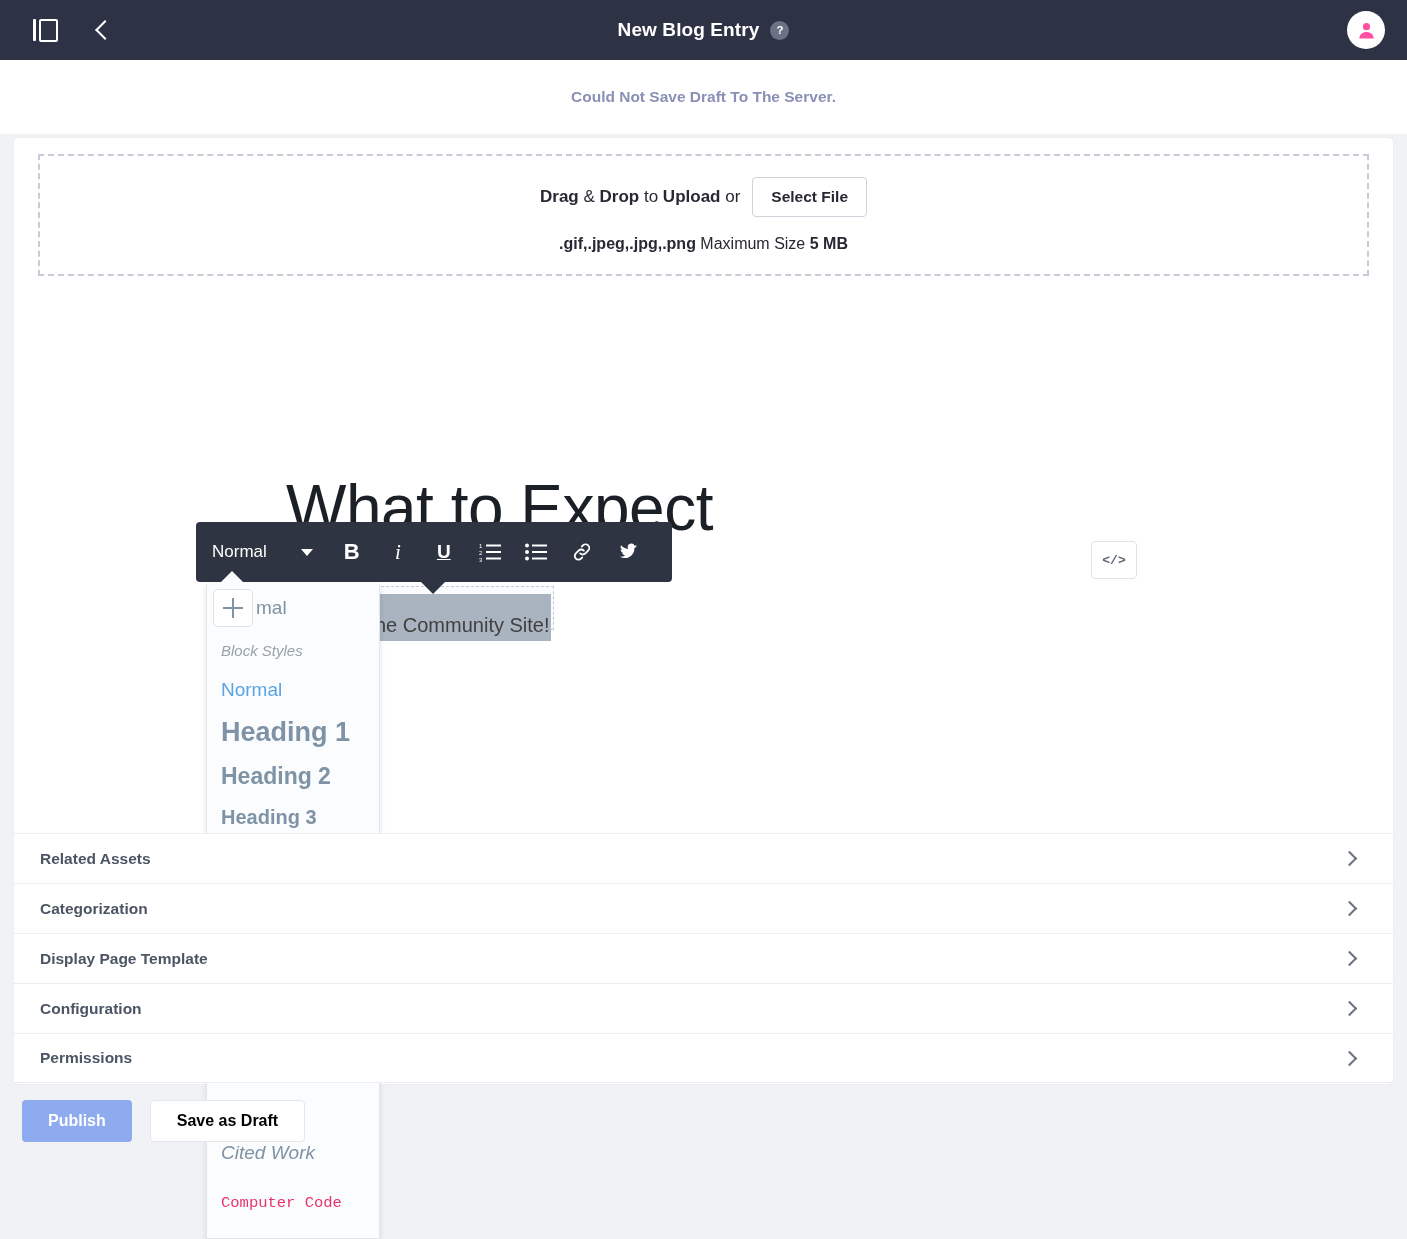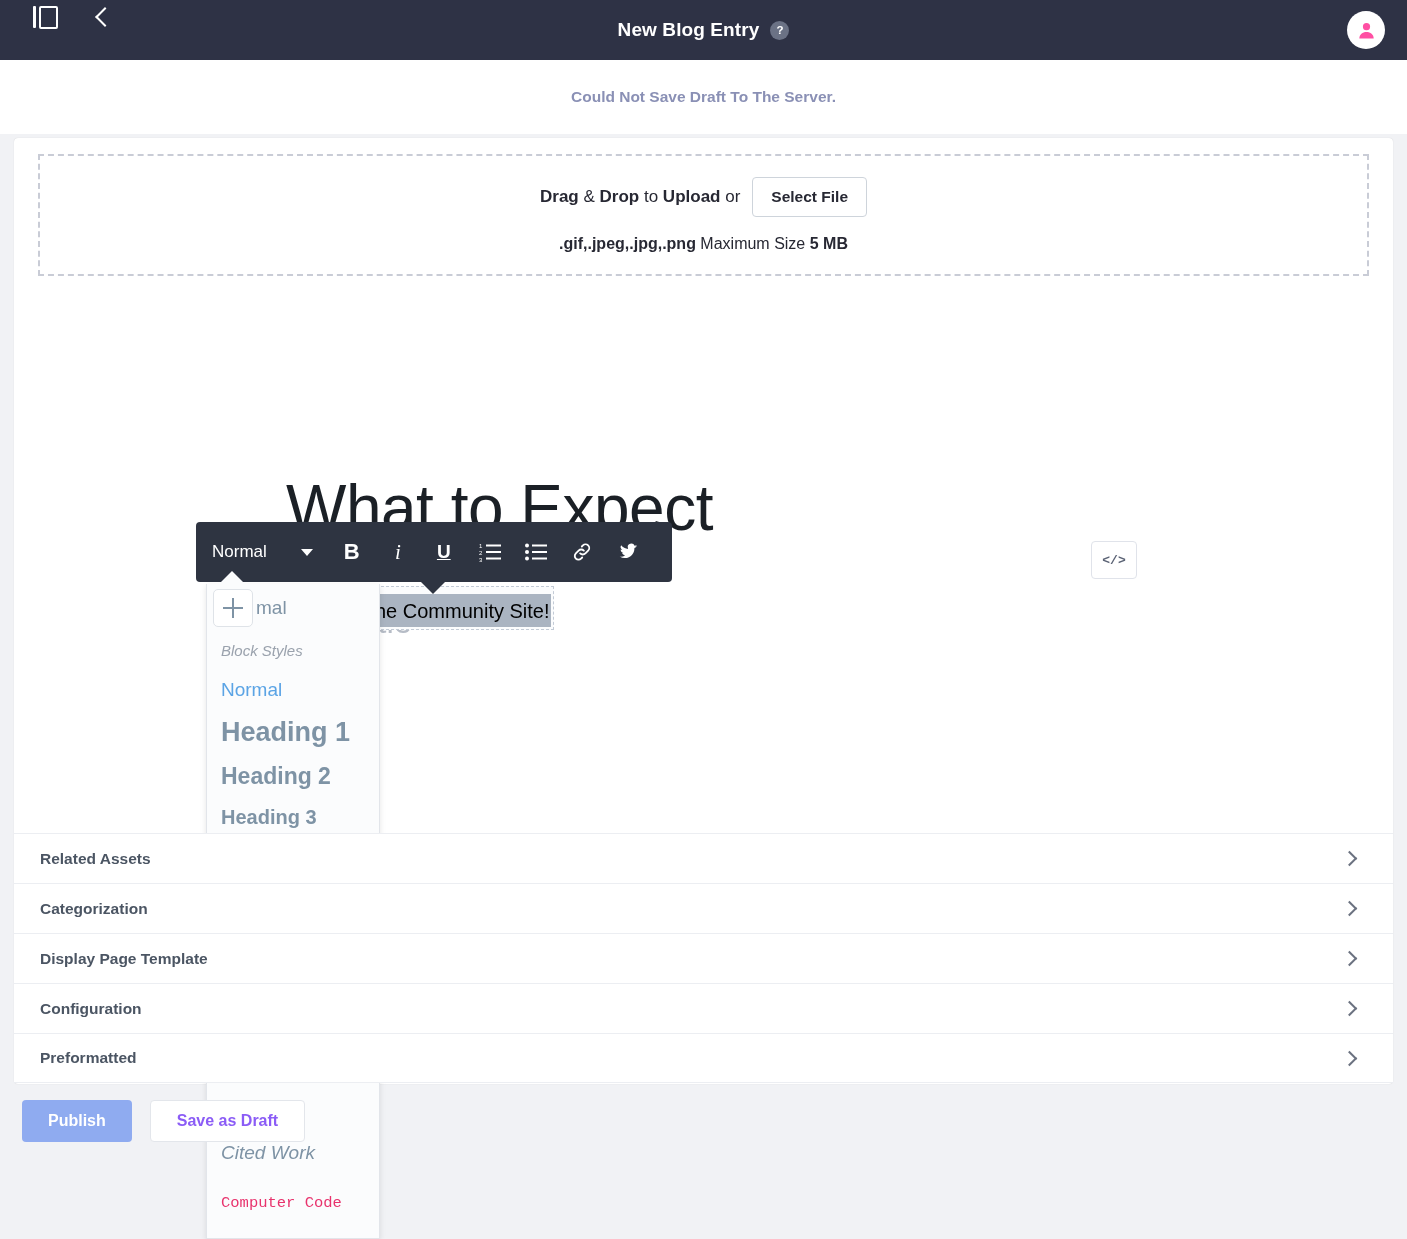--- a/index.html
+++ b/index.html
@@ -7,21 +7,21 @@
     width: 1407px; height: 1239px;
     background: #f1f2f5;
     font-family: "Liberation Sans", sans-serif;
     overflow: hidden;
   }
   .page { position: relative; width: 1407px; height: 1239px; }
 
   
   .topbar {
     position: absolute; left: 0; top: 0; width: 1407px; height: 60px;
-    background: #2e3245; display: flex; align-items: flex-start;
+    background: #2e3245; display: flex; align-items: center;
   }
   .tb-left { display: flex; align-items: center; gap: 26px; padding-left: 28px; }
   .icon-btn {
     width: 34px; height: 34px; display: flex; align-items: center;
     justify-content: center; cursor: pointer;
   }
   .sidebar-glyph { display: inline-flex; align-items: center; gap: 3px; }
   .sidebar-glyph .bar { width: 3px; height: 22px; background: #ffffff; border-radius: 1px; }
   .sidebar-glyph .box { width: 19px; height: 23px; border: 2px solid #ffffff; border-radius: 2px; }
   .chev-left { width: 14px; height: 14px; border-left: 2.5px solid #ffffff;
@@ -84,21 +84,21 @@
   .caret-bar { width: 2px; background: #9aa0ac; }
   .subtitle-ph { font-size: 33px; color: #b6bcc6; line-height: 52px; }
 
   
   .body-block {
     position: absolute; left: 206px; top: 586px; width: 348px; height: 44px;
     border: 1px dashed #c3cbd6; background: #fbfcfd;
   }
   .selection {
     position: absolute; left: 374px; top: 594px; font-size: 20px;
-    background: #aab4c1; color: #000000; padding: 6px 1px 4px 1px; white-space: nowrap;
+    background: #aab4c1; color: #404040; padding: 20px 1px 4px 1px; white-space: nowrap;
   }
 
   
   .code-btn {
     position: absolute; left: 1091px; top: 541px; width: 46px; height: 38px;
     background: #ffffff; border: 1px solid #e0e3ea; border-radius: 4px;
     display: flex; align-items: center; justify-content: center;
     color: #5b6375; font-size: 13px; font-weight: bold; cursor: pointer;
     font-family: "Liberation Mono", monospace;
   }
@@ -196,21 +196,21 @@
     border-right: 2px solid #6b7280; transform: rotate(45deg); margin-right: 12px;
   }
 
   
   .footer { position: absolute; left: 22px; top: 1100px; display: flex; gap: 18px; }
   .btn-publish {
     background: #8fabf0; color: #ffffff; border: none; border-radius: 4px;
     padding: 11px 26px; font-size: 16px; font-weight: bold; cursor: pointer;
   }
   .btn-save {
-    background: #ffffff; color: #8b5cf6; border: 1px solid #e3e6eb; border-radius: 4px;
+    background: #ffffff; color: #000000; border: 1px solid #e3e6eb; border-radius: 4px;
     padding: 11px 26px; font-size: 16px; font-weight: bold; cursor: pointer; white-space: nowrap;
   }
 </style>
 </head>
 <body>
 
 <div class="page">
 
   <div class="topbar">
     <div class="tb-left">
@@ -357,21 +357,21 @@
     </div>
     <div class="acc-row">
       <span class="acc-label">Display Page Template</span>
       <span class="chev-right"></span>
     </div>
     <div class="acc-row">
       <span class="acc-label">Configuration</span>
       <span class="chev-right"></span>
     </div>
     <div class="acc-row">
-      <span class="acc-label">Preformatted</span>
+      <span class="acc-label">Permissions</span>
       <span class="chev-right"></span>
     </div>
   </div>
 
   <div class="footer">
     <button class="btn-publish">Publish</button>
     <button class="btn-save">Save as Draft</button>
   </div>
 
 </div>

